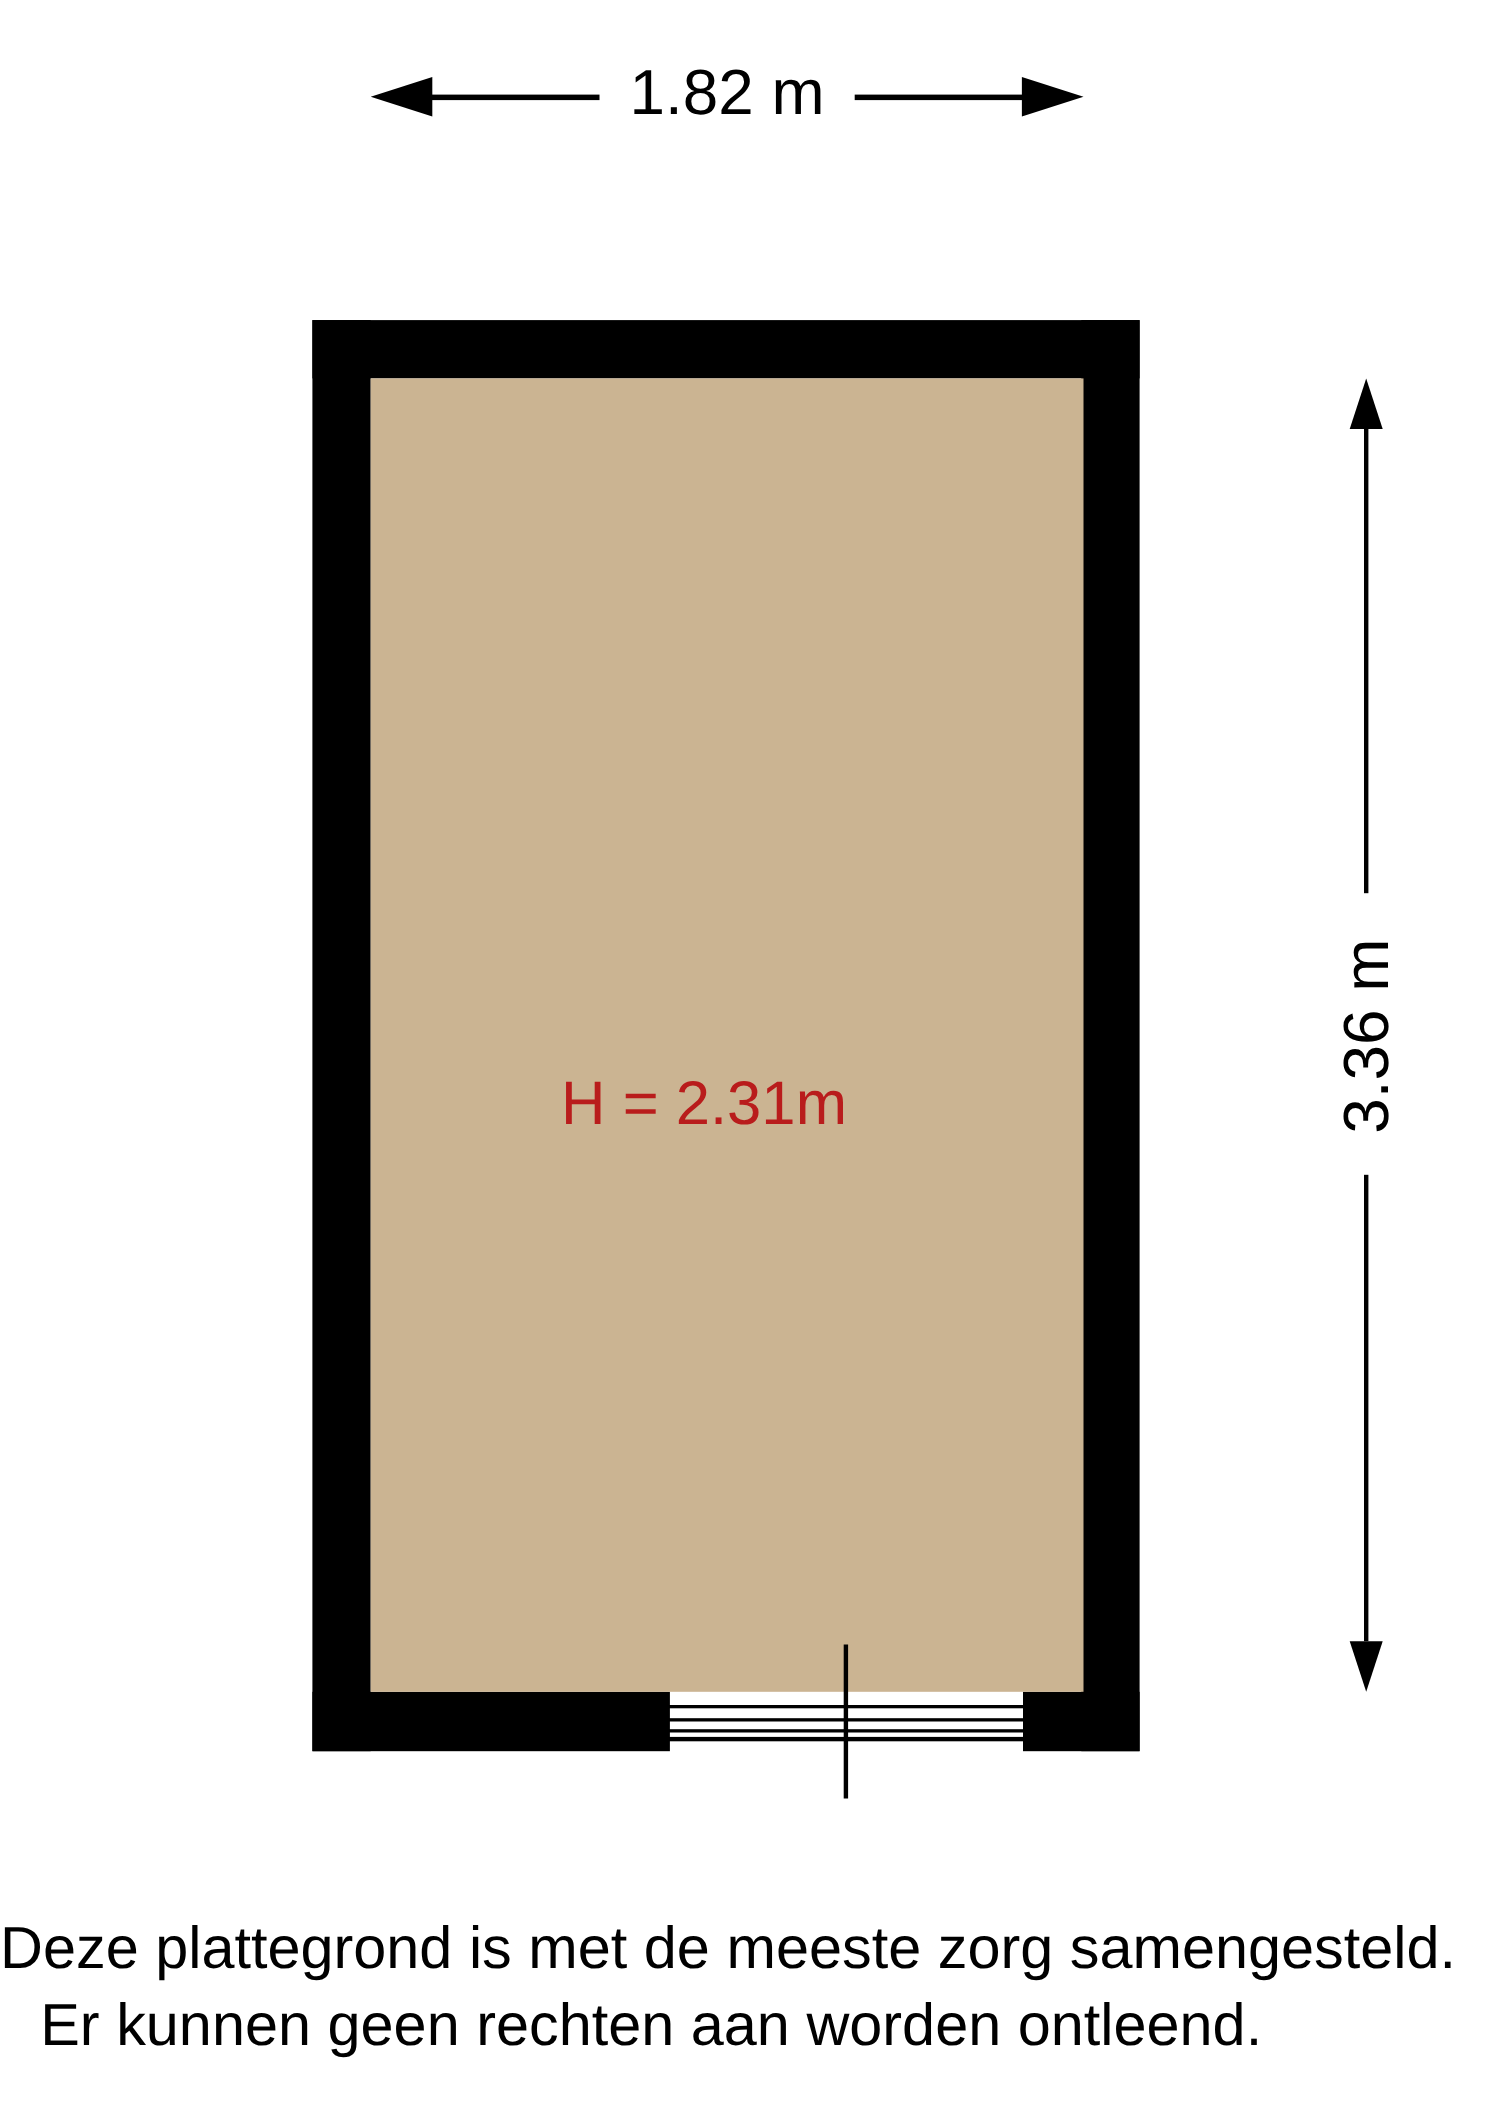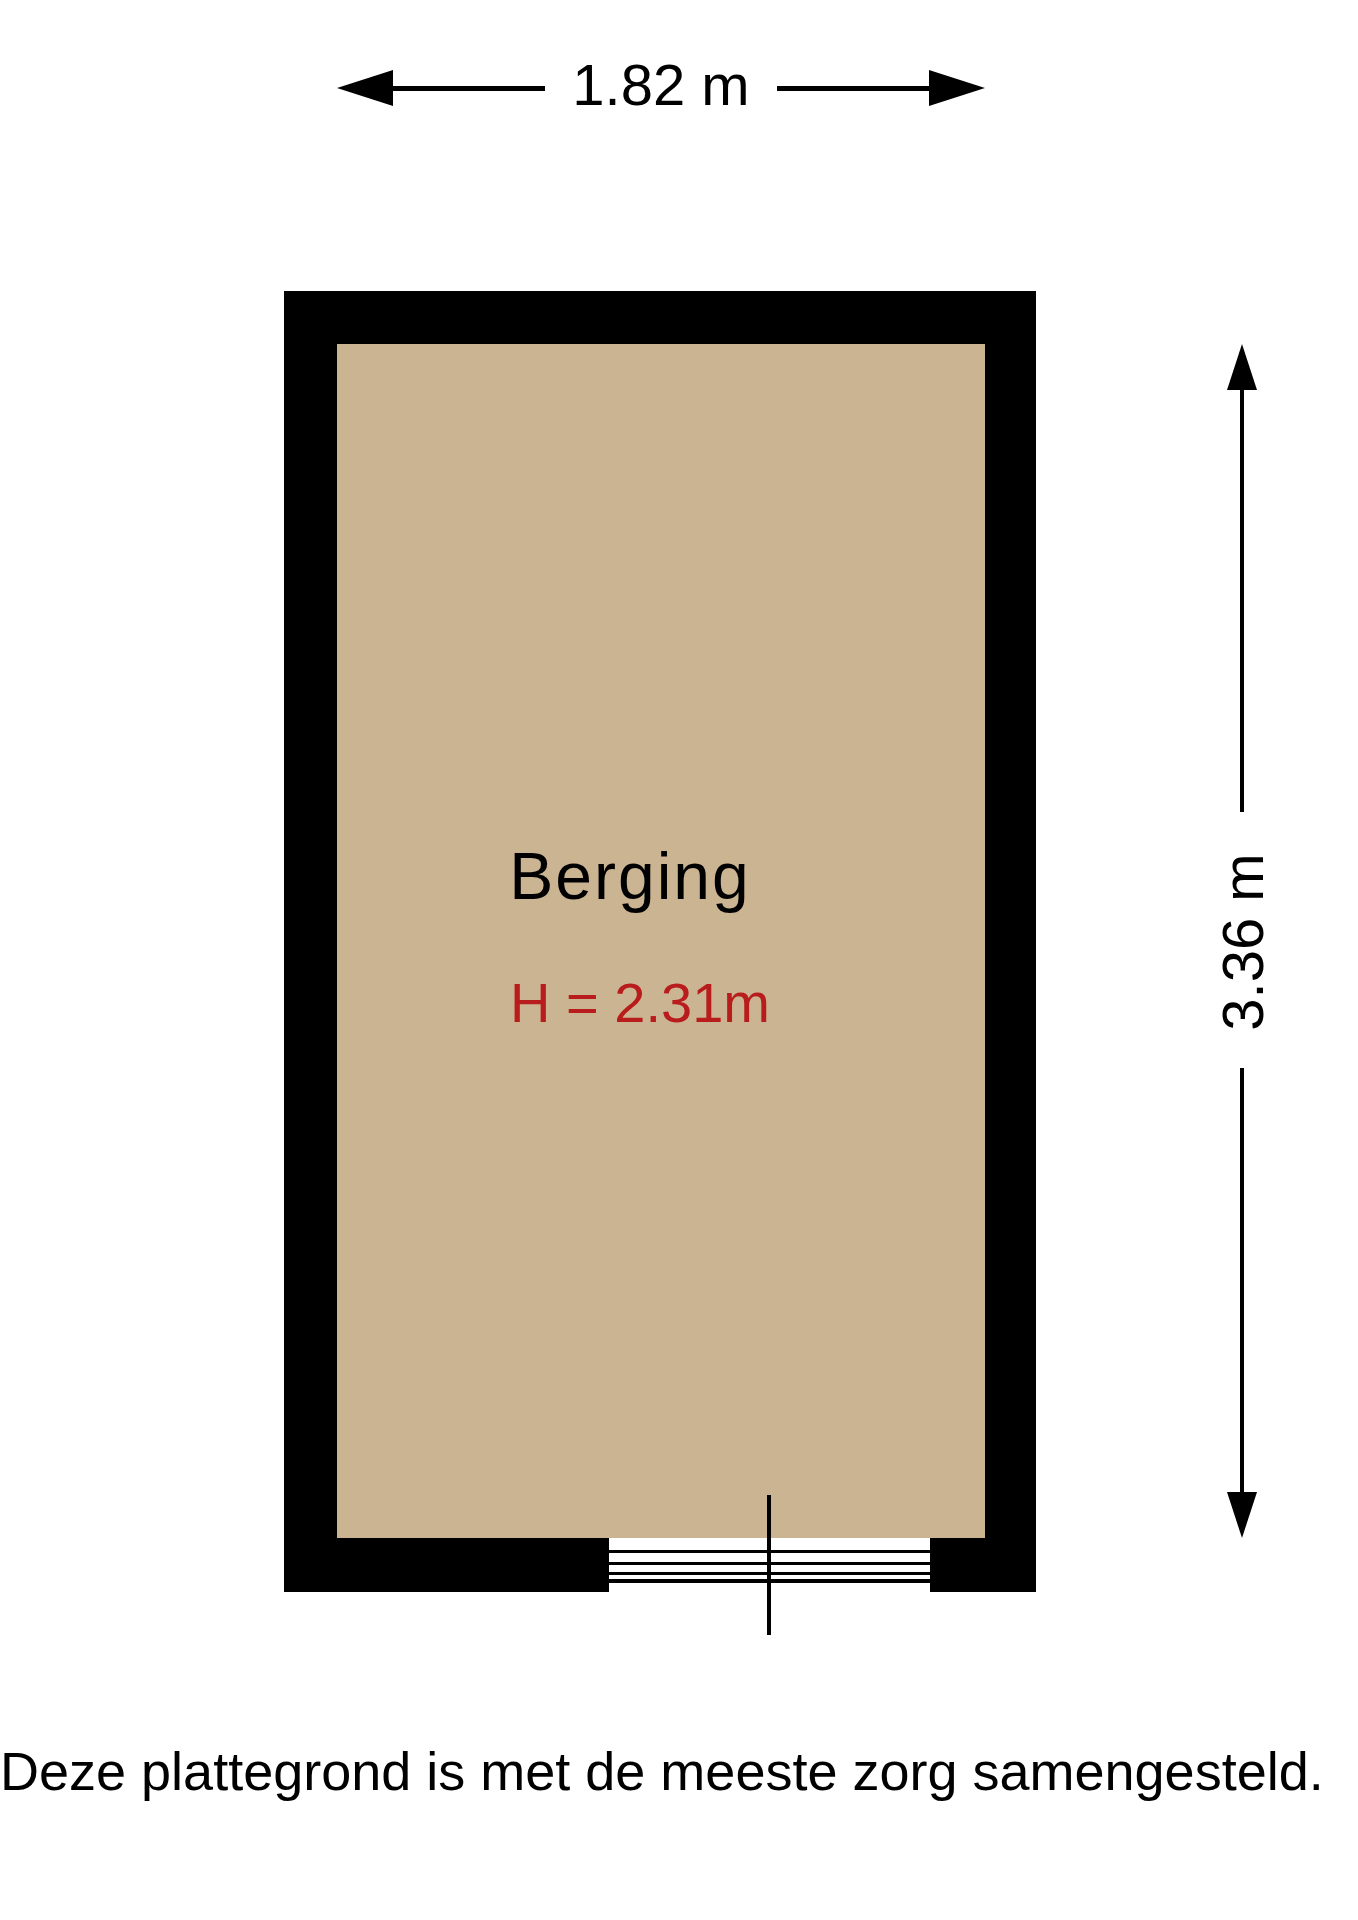--- a/index.html
+++ b/index.html
@@ -109,30 +109,30 @@
   <div class="arrow arrow-right abs" style="left:929px; top:70px;"></div>
 
   <div class="wall" style="left:284px; top:291px; width:752px; height:53px;"></div>
   <div class="wall" style="left:284px; top:291px; width:53px; height:1301px;"></div>
   <div class="wall" style="left:983px; top:291px; width:53px; height:1301px;"></div>
   <div class="wall" style="left:284px; top:1538px; width:325px; height:54px;"></div>
   <div class="wall" style="left:930px; top:1538px; width:106px; height:54px;"></div>
 
   <div class="floor" style="left:337px; top:344px; width:648px; height:1194px;"></div>
 
-  <div class="room-name" style="left:630px; top:876px;">Berging</div>
   <div class="room-height" style="left:640px; top:1002px;">H = 2.31m</div>
 
   <div class="threshold-line" style="left:608px; top:1550px; width:322px; height:3px;"></div>
   <div class="threshold-line" style="left:608px; top:1562px; width:322px; height:3px;"></div>
   <div class="threshold-line" style="left:608px; top:1572px; width:322px; height:3px;"></div>
   <div class="threshold-line" style="left:608px; top:1579px; width:322px; height:4px;"></div>
   <div class="door-line" style="left:767px; top:1495px; width:4px; height:140px;"></div>
 
   <div class="arrow arrow-up abs" style="left:1227px; top:344px;"></div>
   <div class="dimline" style="left:1240px; top:388px; width:4px; height:424px;"></div>
   <div class="dim-label-vertical" style="left:1242px; top:942px;">3.36 m</div>
   <div class="dimline" style="left:1240px; top:1068px; width:4px; height:424px;"></div>
   <div class="arrow arrow-down abs" style="left:1227px; top:1492px;"></div>
 
   <div class="disclaimer-line" style="top:1738px;">Deze plattegrond is met de meeste zorg samengesteld.</div>
+  <div class="disclaimer-line" style="top:1808px;">Er kunnen geen rechten aan worden ontleend.</div>
 
 </div>
 
 </body></html>

